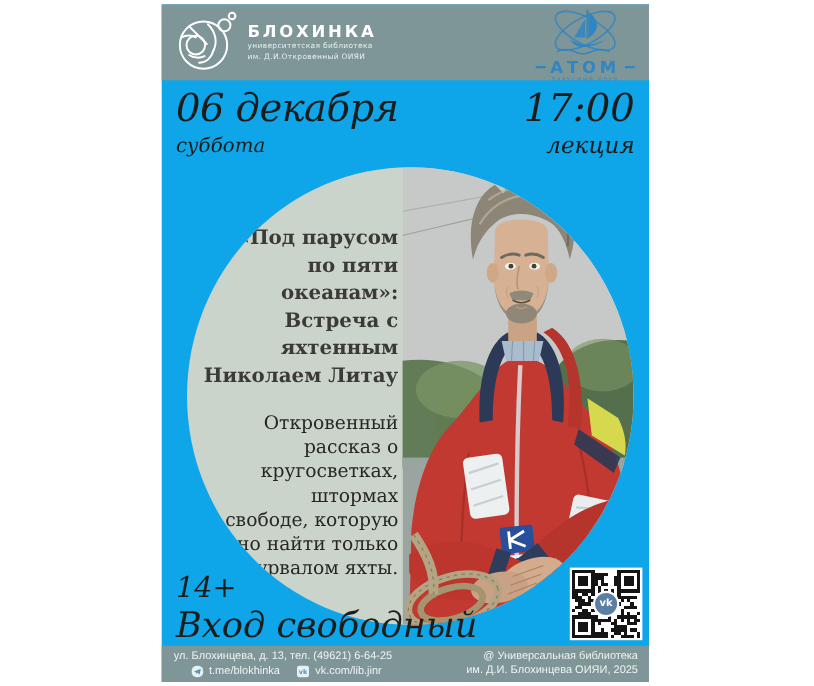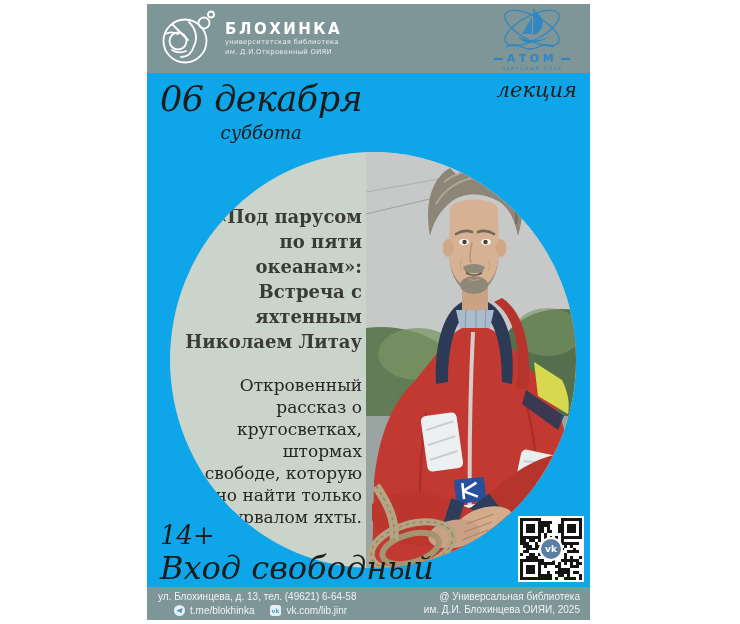--- a/index.html
+++ b/index.html
@@ -9,26 +9,26 @@
 
   
   .band { background:var(--band,#7e9698); }
   .header-band { position:absolute; top:0; left:0; width:100%; height:69px; }
   .blok-logo { position:absolute; left:12px; top:6px; display:flex; align-items:center; gap:8px; }
   .blok-text .name { color:#fff; font-weight:bold; font-size:15px; letter-spacing:2.5px; line-height:17px; }
   .blok-text .sub  { color:#e7eeed; font-size:6.8px; letter-spacing:.3px; line-height:1.4; }
   .atom-logo { position:absolute; right:6px; top:1px; width:104px; text-align:center; color:var(--atom-blue,#2e86c4); }
   .atom-name-row { display:flex; align-items:center; justify-content:center; gap:4px; margin-top:-3px; }
   .atom-dash { width:9px; height:2px; background:var(--atom-blue,#2e86c4); }
-  .atom-name { font-weight:bold; font-size:11px; letter-spacing:3.5px; }
+  .atom-name { font-weight:bold; font-size:15px; letter-spacing:3.5px; }
   .atom-sub  { font-size:4.6px; letter-spacing:1.6px; margin-top:1px; }
 
   
   .serif-it { font-family:"DejaVu Serif", serif; font-style:italic; color:var(--text-dark,#1c1c1a); }
-  .date-block { position:absolute; left:13px; top:74px;text-align:center; }
+  .date-block { position:absolute; left:13px; top:74px; }
   .date-main { font-size:35px; line-height:42px; letter-spacing:-.5px; }
   .date-sub  { font-size:18px; line-height:25px; }
   .time-block { position:absolute; right:13px; top:74px; text-align:right; }
   .time-main { font-size:35px; line-height:42px; }
   .time-sub  { font-size:21px; line-height:24px; }
 
   
   .circle { position:absolute; left:23px; top:148px; width:406px; height:416px;
             border-radius:50%; background:var(--circle-fill,#cbd4ca); overflow:hidden; }
   .circle-text { position:absolute; left:0; top:0; width:192px; text-align:right;
@@ -106,20 +106,21 @@
         </div>
         <div class="atom-sub">ПАРУСНЫЙ КЛУБ</div>
       </div>
     </div>
 
     <div class="date-block serif-it">
       <div class="date-main">06 декабря</div>
       <div class="date-sub">суббота</div>
     </div>
     <div class="time-block serif-it">
+      <div class="time-main">17:00</div>
       <div class="time-sub">лекция</div>
     </div>
 
     <div class="circle">
       <div class="circle-text">
         <div class="circle-title">
           <div>«Под парусом</div>
           <div>по пяти океанам»:</div>
           <div>Встреча с яхтенным</div>
           <div>Николаем Литау</div>
@@ -452,21 +453,21 @@
           <rect x="16" y="20" width="1" height="1" fill="#141414"></rect>
           <rect x="17" y="20" width="1" height="1" fill="#141414"></rect>
           <rect x="18" y="20" width="1" height="1" fill="#141414"></rect>
           <rect x="20" y="20" width="1" height="1" fill="#141414"></rect>
         </svg>
       <div class="qr-badge">vk</div>
     </div>
 
     <div class="band footer-band">
       <div class="f-left">
-        <div class="f-address">ул. Блохинцева, д. 13, тел. (49621) 6-64-58</div>
+        <div class="f-address">ул. Блохинцева, д. 13, тел. (49621) 6-64-25</div>
         <div class="f-social">
           <div class="social-item">
             <svg width="11" height="11" viewBox="0 0 12 12">
               <circle cx="6" cy="6" r="6" fill="#e8f1f2"></circle>
               <path d="M2.5,5.9 L9.3,3.2 L8.2,9 L5.9,7.3 L4.8,8.4 L4.7,6.9 Z" fill="#4e98c5"></path>
             </svg>
             <span>t.me/blokhinka</span>
           </div>
           <div class="social-item">
             <svg width="11" height="11" viewBox="0 0 12 12">

